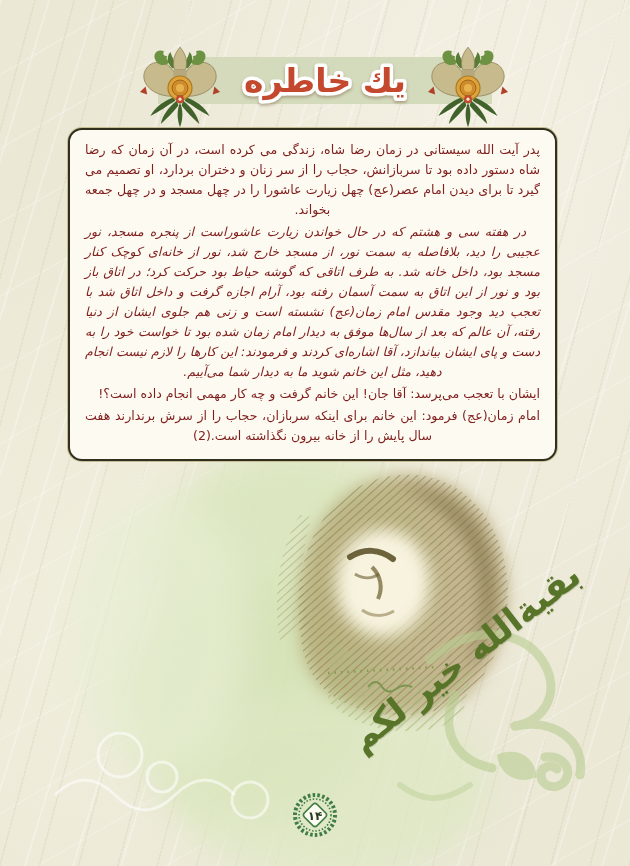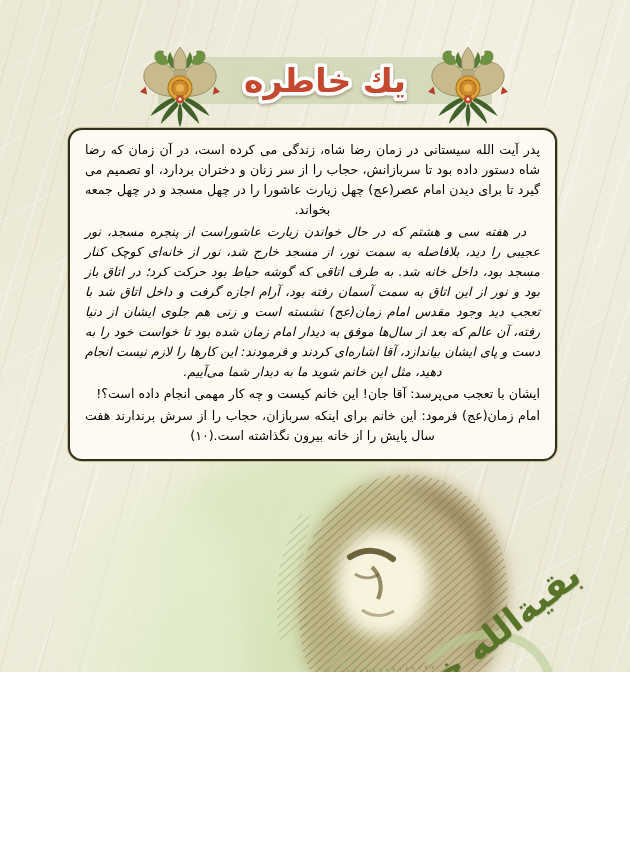--- a/index.html
+++ b/index.html
@@ -1,18 +1,18 @@
 <!DOCTYPE html>
 <html lang="fa"><head>
 <meta charset="utf-8">
 <style>
   html,body{margin:0;padding:0;}
   .page{
     position:relative;
-    width:630px;height:672px;
+    width:630px;height:866px;
     overflow:hidden;
     font-family:"DejaVu Sans",sans-serif;
     background:
       repeating-linear-gradient(107deg, rgba(255,255,255,.28) 0 2px, rgba(255,255,255,0) 2px 46px),
       repeating-linear-gradient(285deg, rgba(186,178,148,.16) 0 1.5px, rgba(0,0,0,0) 1.5px 38px),
       repeating-linear-gradient(150deg, rgba(255,255,255,.22) 0 1.5px, rgba(255,255,255,0) 1.5px 64px),
       radial-gradient(ellipse at 75% 18%, #f4f1e4 0%, rgba(244,241,228,0) 55%),
       radial-gradient(ellipse at 15% 70%, #f1eedd 0%, rgba(241,238,221,0) 50%),
       #ebe8d6;
   }
@@ -35,21 +35,21 @@
     border:2.5px solid #31301e;
     border-radius:14px;
     box-shadow:0 0 0 1px #c6bd92;
     padding:10px 15px 8px 15px;
     overflow:hidden;
     z-index:5;
   }
   .story-text{
     direction:rtl;
     unicode-bidi:embed;
-    color:#000000;
+    color:#7f1d1d;
     font-size:12.6px;
     line-height:20px;
     text-align:justify;
   }
   .story-text p{margin:0 0 2px 0;}
   .para-center-last{text-align:justify;text-align-last:center;}
   .para-indent{text-indent:14px;font-style:italic;}
   .para-right{text-align:right;text-align-last:right;}
   
   .artwork{position:absolute;left:0;top:455px;width:630px;height:411px;z-index:1;}
@@ -113,22 +113,22 @@
       <svg viewBox="0 0 230 56">
         <text x="115" y="40" text-anchor="middle" font-family="DejaVu Sans, sans-serif" font-size="33" font-weight="bold" fill="#c4482e" stroke="#ffffff" stroke-width="7" paint-order="stroke" stroke-linejoin="round">يك خاطره</text>
       </svg>
     </div>
   </div>
 
   <div class="story-box">
     <div class="story-text">
       <p class="para-center-last">پدر آیت الله سیستانی در زمان رضا شاه، زندگی می کرده است، در آن زمان که رضا شاه دستور داده بود تا سربازانش، حجاب را از سر زنان و دختران بردارد، او تصمیم می گیرد تا برای دیدن امام عصر(عج) چهل زیارت عاشورا را در چهل مسجد و در چهل جمعه بخواند.</p>
       <p class="para-center-last para-indent">در هفته سی و هشتم که در حال خواندن زیارت عاشوراست از پنجره مسجد، نور عجیبی را دید، بلافاصله به سمت نور، از مسجد خارج شد، نور از خانه‌ای کوچک کنار مسجد بود، داخل خانه شد. به طرف اتاقی که گوشه حیاط بود حرکت کرد؛ در اتاق باز بود و نور از این اتاق به سمت آسمان رفته بود، آرام اجازه گرفت و داخل اتاق شد با تعجب دید وجود مقدس امام زمان(عج) نشسته است و زنی هم جلوی ایشان از دنیا رفته، آن عالم که بعد از سال‌ها موفق به دیدار امام زمان شده بود تا خواست خود را به دست و پای ایشان بیاندازد، آقا اشاره‌ای کردند و فرمودند: این کارها را لازم نیست انجام دهید، مثل این خانم شوید ما به دیدار شما می‌آییم.</p>
-      <p class="para-right">ایشان با تعجب می‌پرسد: آقا جان! این خانم کیست و چه کار مهمی انجام داده است؟!</p>
-      <p class="para-center-last">امام زمان(عج) فرمود: این خانم برای اینکه سربازان، حجاب را از سرش برندارند هفت سال پایش را از خانه بیرون نگذاشته است.(۱۰)</p>
+      <p class="para-right">ایشان با تعجب می‌پرسد: آقا جان! این خانم گرفت و چه کار مهمی انجام داده است؟!</p>
+      <p class="para-center-last">امام زمان(عج) فرمود: این خانم برای اینکه سربازان، حجاب را از سرش برندارند هفت سال پایش را از خانه بیرون نگذاشته است.(2)</p>
     </div>
   </div>
 
   <svg class="artwork" viewBox="0 0 630 411" role="img" aria-label="pencil-sketch of a woman wearing hijab looking down">
     <defs>
       <filter id="blur18" x="-40%" y="-40%" width="180%" height="180%">
           <feGaussianBlur stdDeviation="18"></feGaussianBlur>
         </filter>
       <filter id="blur8" x="-40%" y="-40%" width="180%" height="180%">
           <feGaussianBlur stdDeviation="8"></feGaussianBlur>

